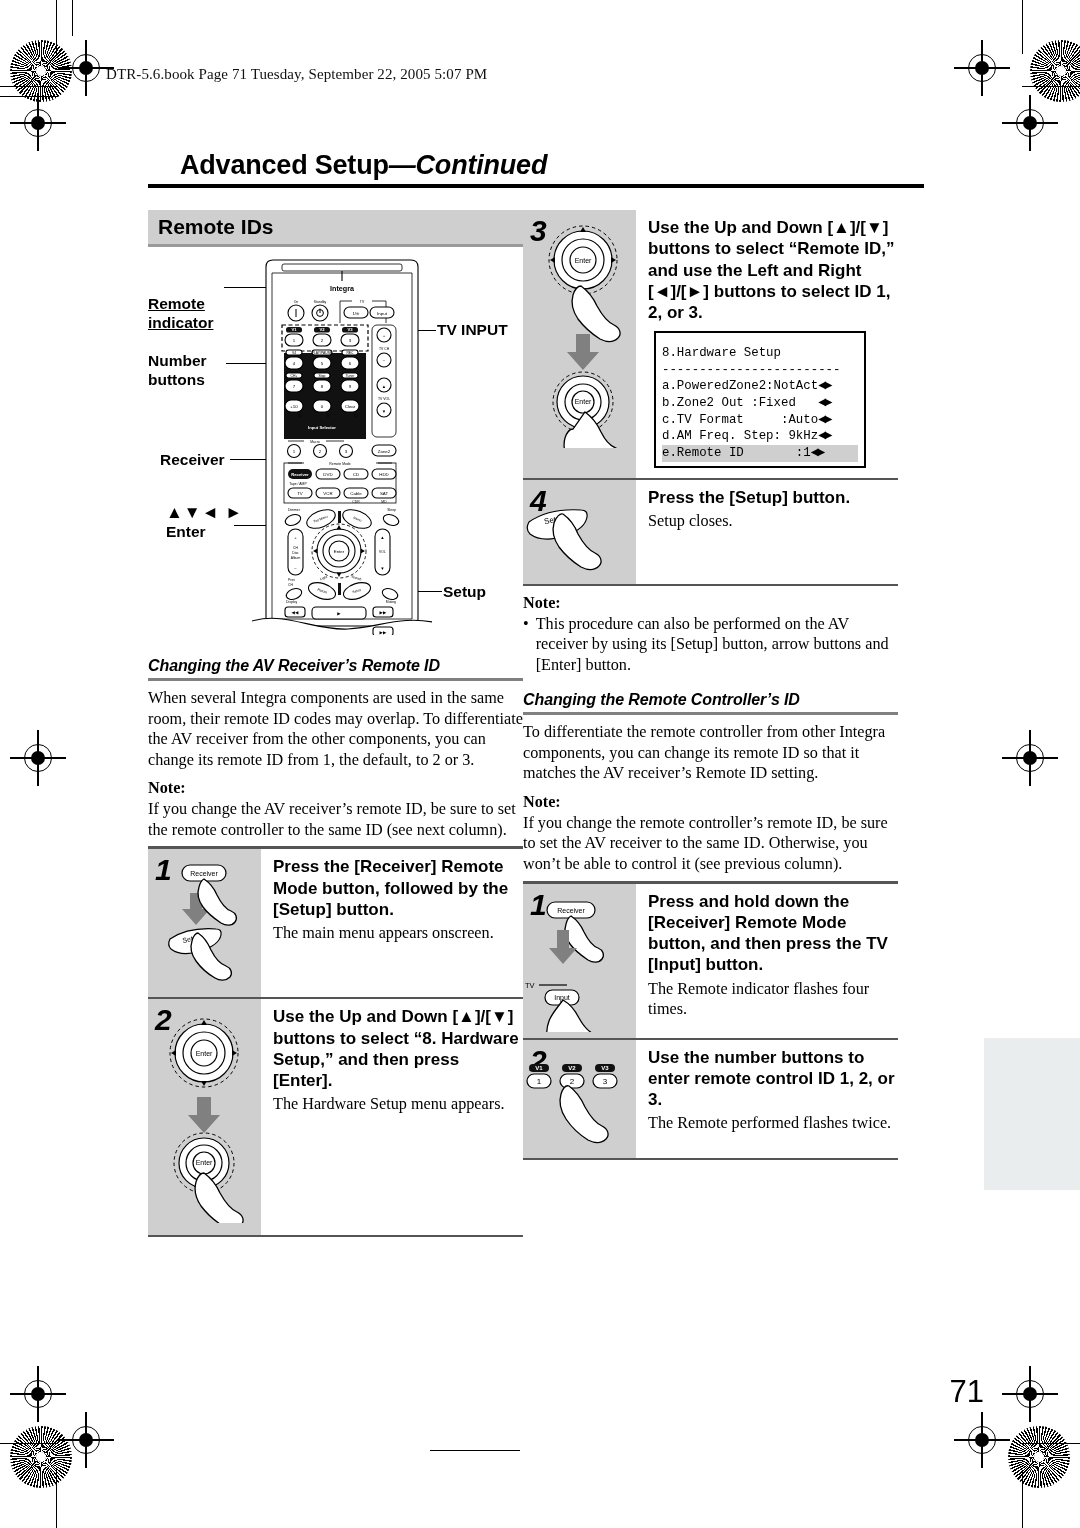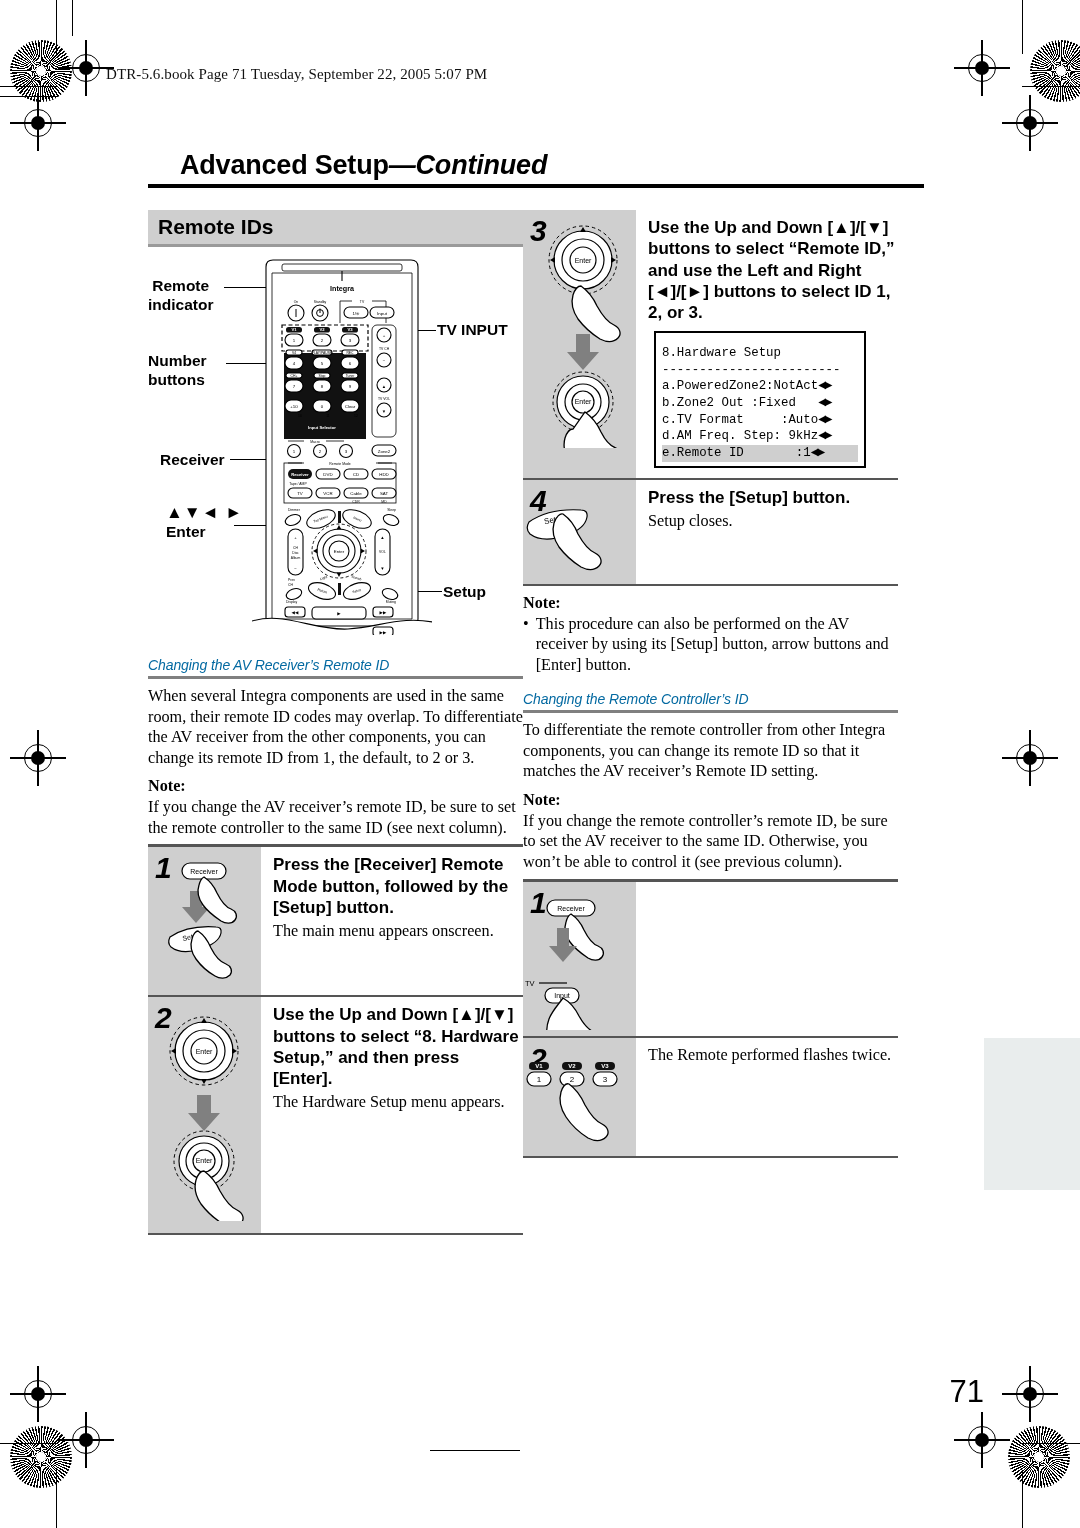--- a/index.html
+++ b/index.html
@@ -53,22 +53,22 @@
   
   .sectionbar {
     background:#cfcfcf; height:34px; display:flex; align-items:center;
     padding-left:10px;
     font-family:"Liberation Sans", sans-serif; font-weight:bold; font-size:21px;
   }
   .sectionbar-rule { height:3px; background:#9a9a9a; }
 
   
   .subhead {
-    font-family:"Liberation Sans", sans-serif; font-weight:normal; font-style:italic;
-    font-size:14px; color:#0369a1; margin-top:4px; letter-spacing:-0.1px;
+    font-family:"Liberation Sans", sans-serif; font-weight:bold; font-style:italic;
+    font-size:16px; color:#000000; margin-top:4px; letter-spacing:-0.1px;
   }
   .subhead-rule { border-top:3px solid #808080; margin-top:3px; margin-bottom:7px; }
 
   p.body { font-size:16.2px; line-height:1.27; margin:0 0 9px 0; text-align:left; }
   .notelabel { font-weight:bold; font-size:16.2px; margin:3px 0 1px 0; }
   .noteitem { font-size:16.2px; line-height:1.27; margin:0 0 6px 0; }
   .bullet { display:flex; gap:7px; font-size:16.2px; line-height:1.27; }
   .bullet .dot { flex:none; }
 
   
@@ -192,21 +192,21 @@
 
     <div class="col">
 
       <div class="sectionbar">
         <span>Remote IDs</span>
       </div>
       <div class="sectionbar-rule"></div>
 
       <div class="remote-wrap">
 
-        <div class="callout" style="left:0px; top:24px; text-align:center;">
+        <div class="callout" style="left:0px; top:42px; text-align:left;text-decoration:underline;">
           <div>Remote</div>
           <div>indicator</div>
         </div>
         <div class="lead" style="left:76px; top:34px; width:110px;"></div>
         <div class="leadv" style="left:185px; top:34px; height:22px;"></div>
 
         <div class="callout" style="left:0px; top:99px;">
           <div>Number</div>
           <div>buttons</div>
         </div>
@@ -650,20 +650,24 @@
               <text class="tr" x="48" y="13">Receiver</text>
               <path class="hr" d="M48,16 c6,4 10,9 13,16 c4,8 8,14 14,16 c5,2 7,7 4,11 c-3,4 -9,4 -14,1 c-6,-4 -13,-9 -18,-16 c-5,-7 -6,-14 -4,-20 c1,-4 3,-7 5,-8 z"></path>
               <path d="M34,30 h12 v18 h8 l-14,16 l-14,-16 h8 z" fill="#808080"></path>
               <text class="lab" x="2" y="88">TV</text>
               <line x1="16" y1="85" x2="44" y2="85" stroke="#000" stroke-width="1.2"></line>
               <rect class="br" x="22" y="90" width="34" height="15" rx="7.5"></rect>
               <text class="tr" x="39" y="100">Input</text>
               <path class="hr" d="M40,100 c7,4 12,10 16,18 c5,9 10,14 15,16 l0,12 l-44,0 c-4,-8 -4,-17 -1,-25 c3,-8 9,-14 14,-21 z"></path>
             </svg>
           </div>
+          <div class="step-txt">
+            <div class="step-head">Press and hold down the [Receiver] Remote Mode button, and then press the TV [Input] button.</div>
+            <div class="step-sub">The Remote indicator flashes four times.</div>
+          </div>
         </div>
 
         <div class="step" style="min-height:120px;">
           <div class="step-fig">
             <div class="step-num">2</div>
             <svg width="113" height="98" viewBox="0 0 113 98" style="position:absolute; left:0; top:22px;">
               <defs>
                   <style>
                 .bn{fill:#fff;stroke:#000;stroke-width:1.2}
                 .tn{font-family:"Liberation Sans",sans-serif;font-size:8px;text-anchor:middle;fill:#000}
@@ -683,20 +687,21 @@
 
               <rect x="72" y="2" width="20" height="8" rx="4" fill="#111"></rect>
               <text class="tw" x="82" y="8.4">V3</text>
               <rect class="bn" x="70" y="12" width="24" height="14" rx="7"></rect>
               <text class="tn" x="82" y="22">3</text>
 
               <path class="hn" d="M46,24 c7,5 12,12 16,21 c5,9 10,16 17,19 c6,3 8,9 4,13 c-5,5 -12,4 -18,1 c-8,-5 -16,-12 -22,-21 c-6,-9 -7,-18 -5,-25 c2,-6 5,-9 8,-8 z"></path>
             </svg>
           </div>
           <div class="step-txt">
+            <div class="step-head">Use the number buttons to enter remote control ID 1, 2, or 3.</div>
             <div class="step-sub">The Remote performed flashes twice.</div>
           </div>
         </div>
 
       </div>
     </div>
   </div>
 </div>
 
 <div class="pagenum">71</div>

